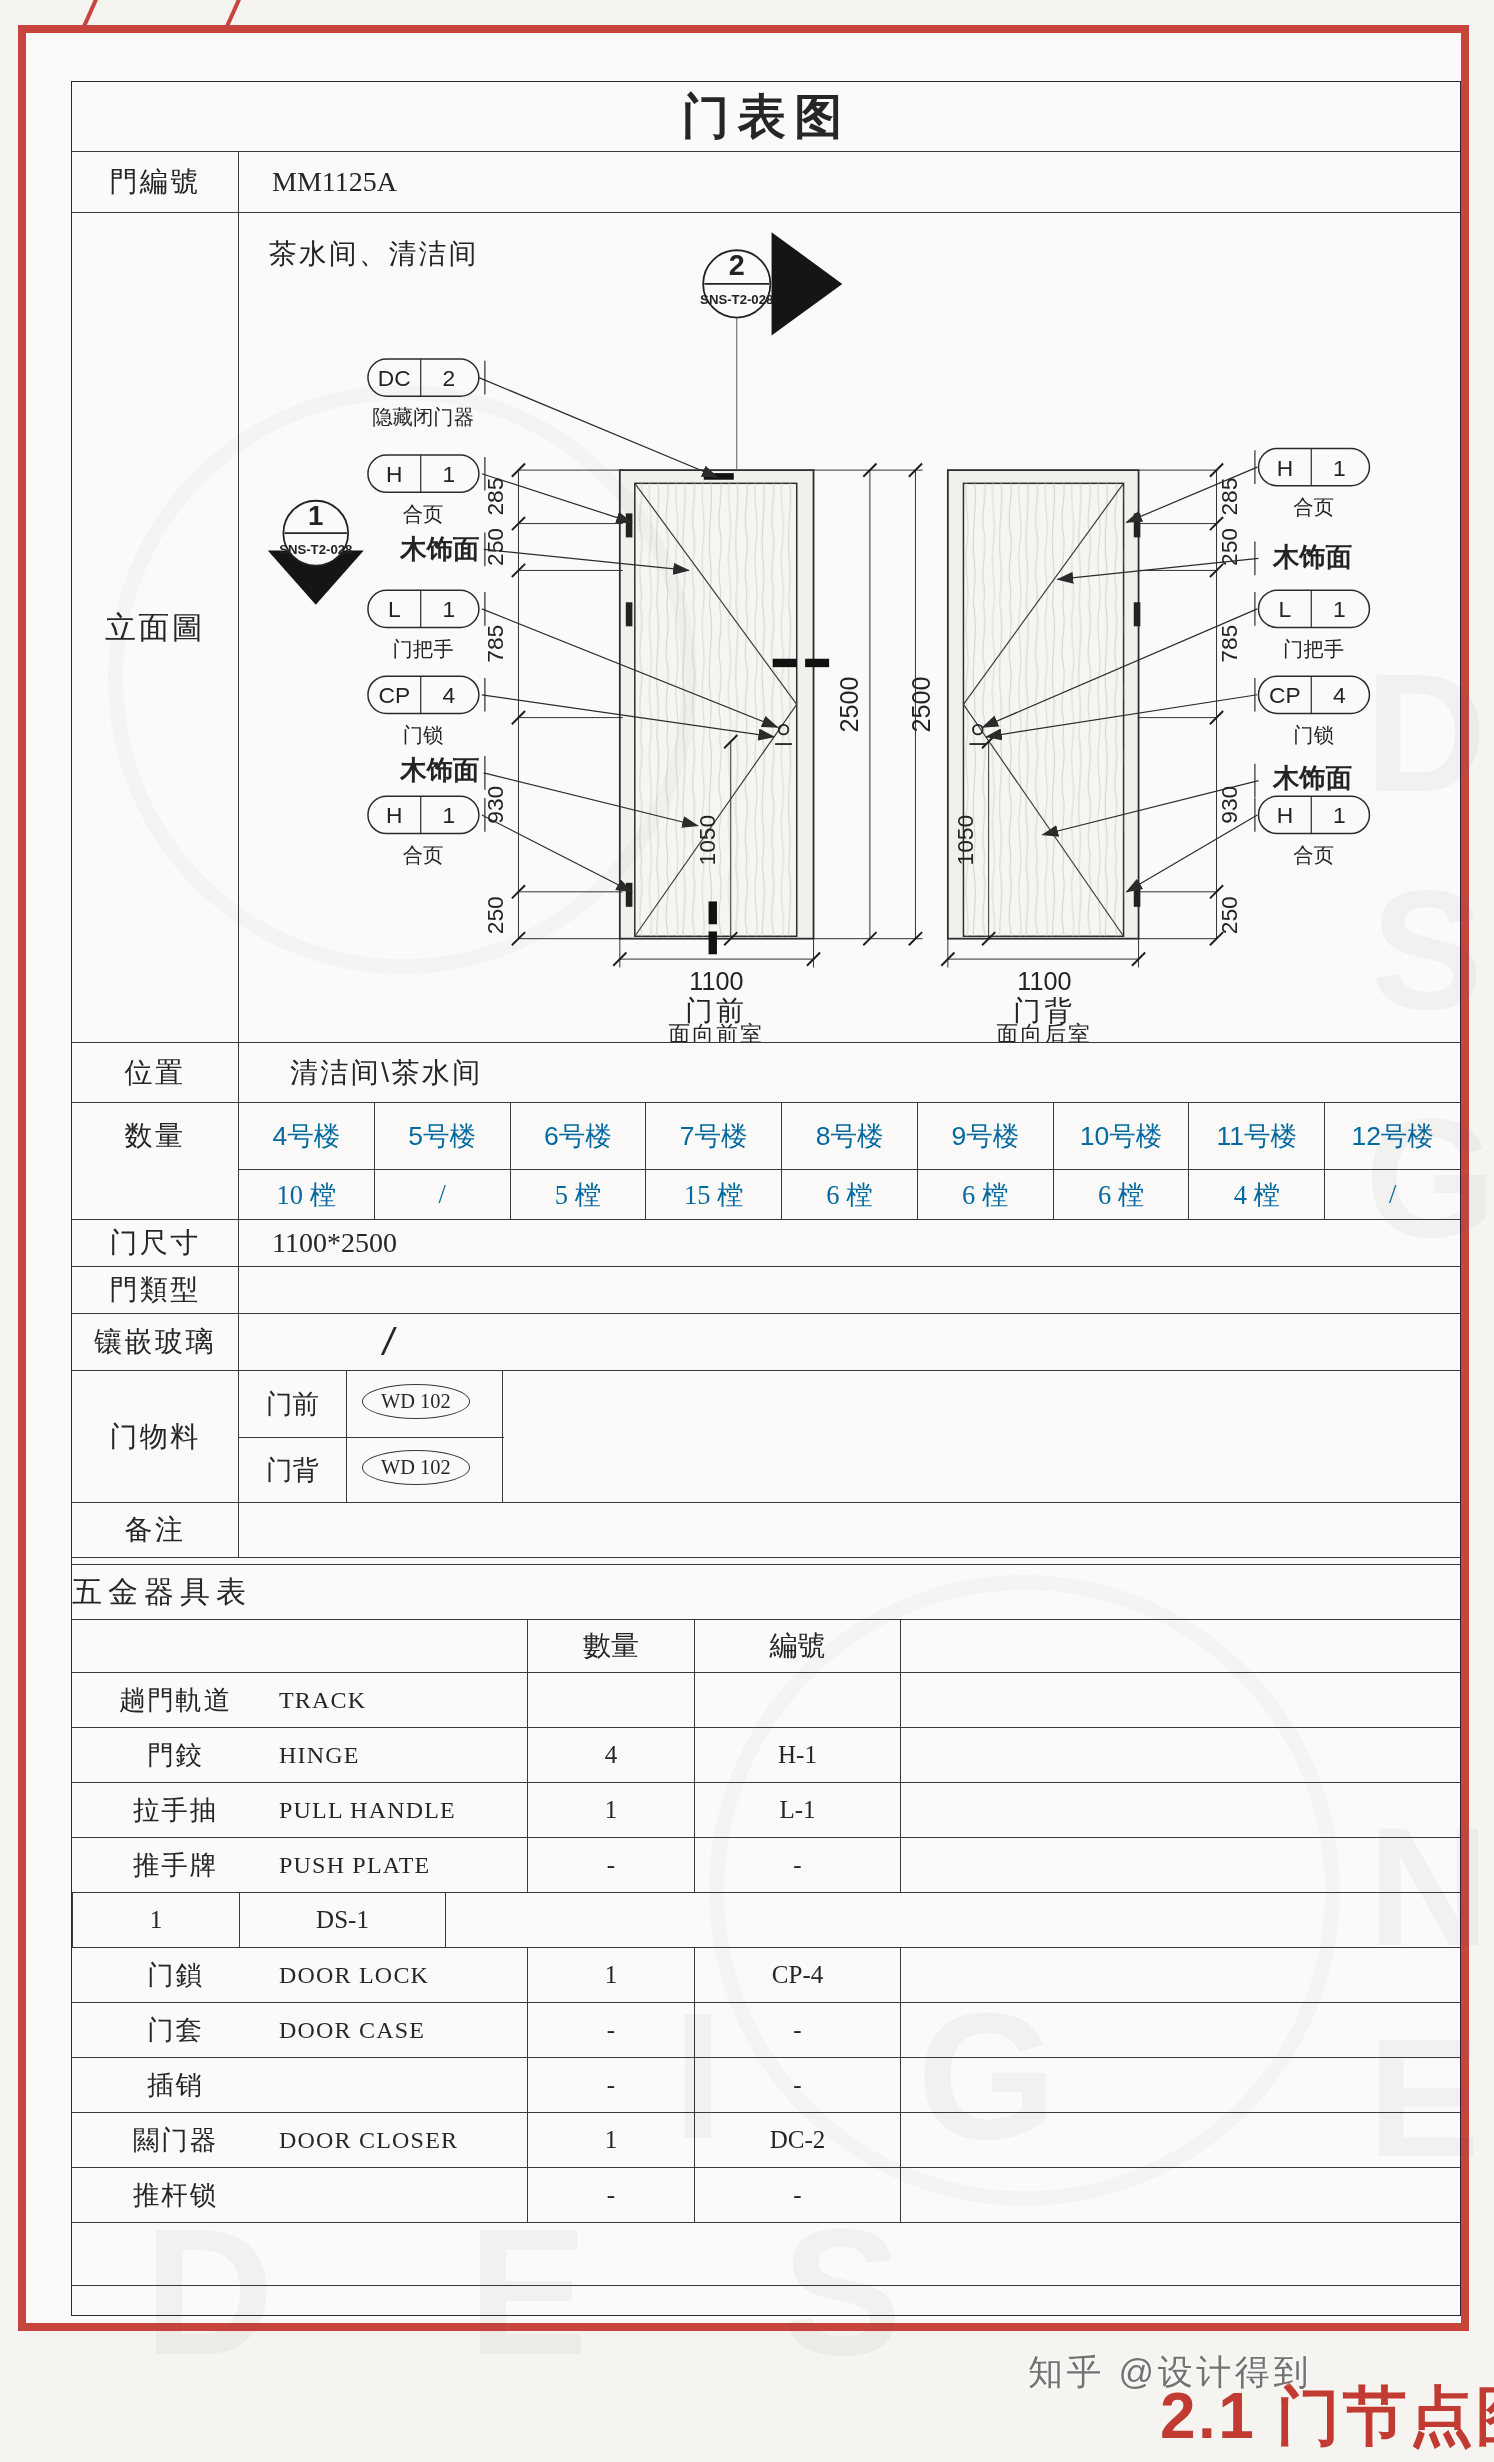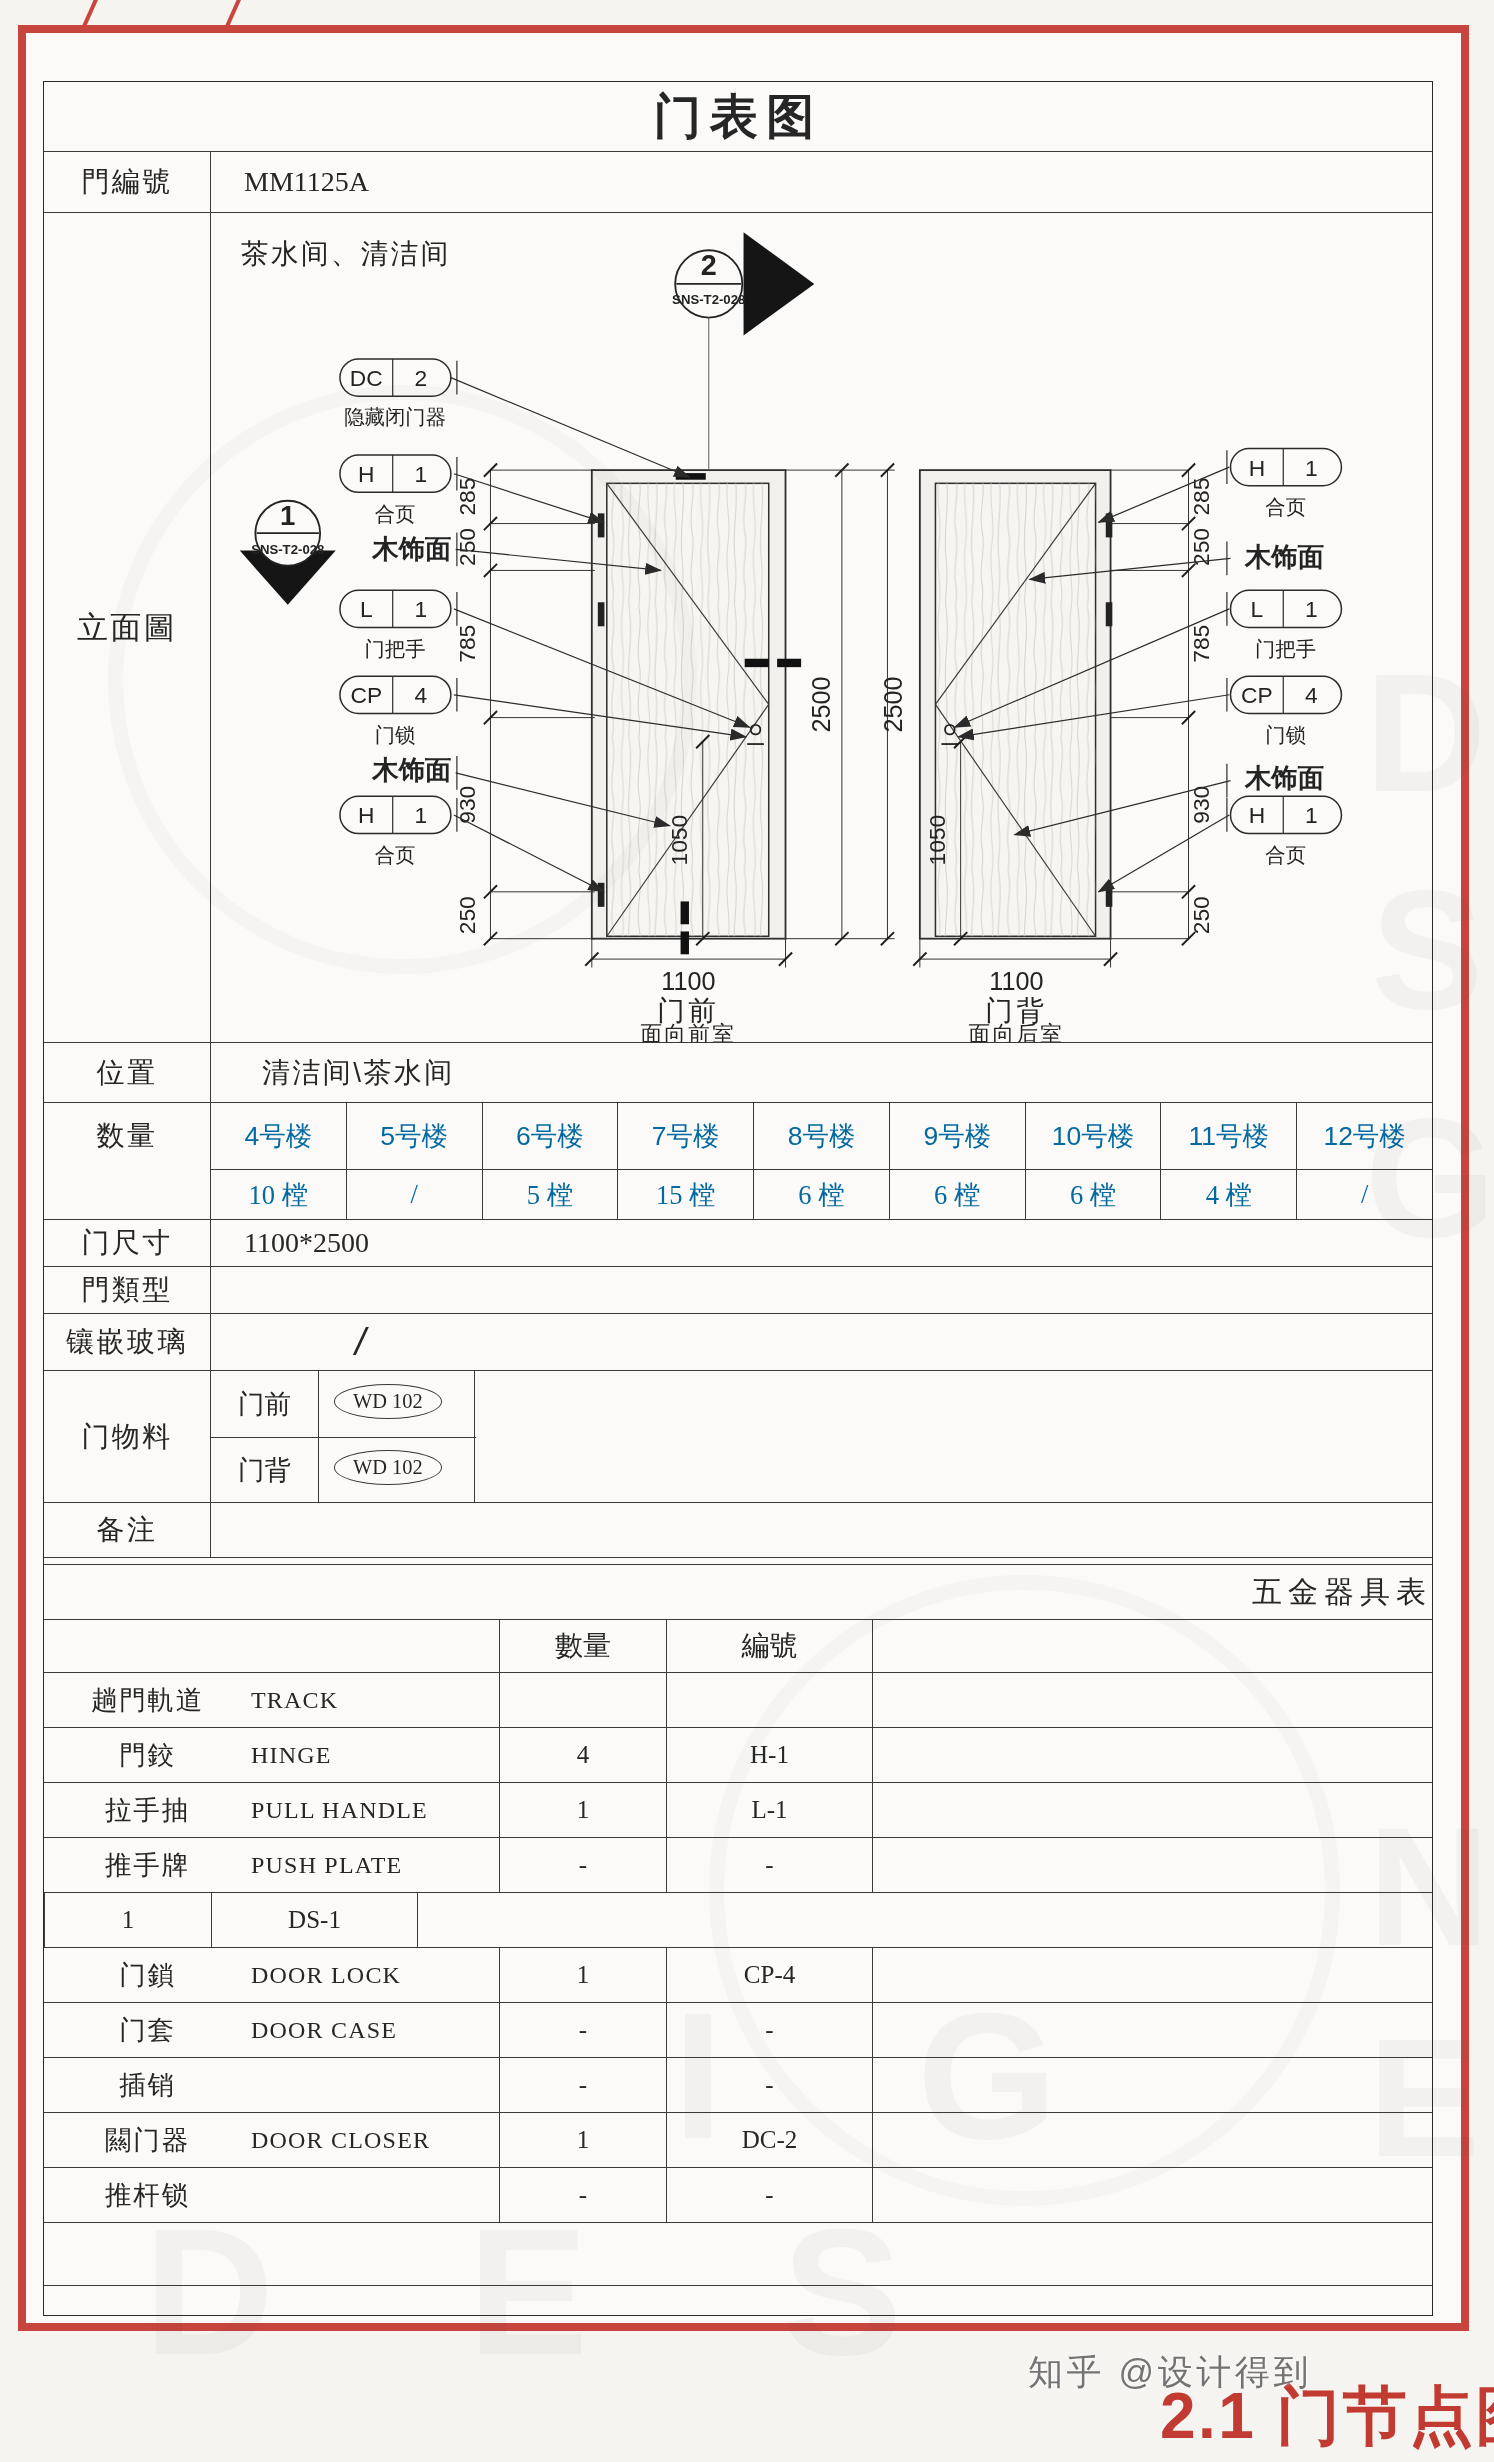--- a/index.html
+++ b/index.html
@@ -3,21 +3,21 @@
 <meta charset="utf-8">
 <style>
   *{box-sizing:border-box;margin:0;padding:0}
   html,body{background:#e9e7e3}
   body{font-family:"Liberation Sans",sans-serif;color:#262626}
   .sheet{position:relative;width:1494px;height:2462px;background:#f6f4f1;overflow:hidden}
   
   .red-frame{position:absolute;left:18px;top:25px;width:1451px;height:2306px;border:8.4px solid #c8453e;background:#fbfaf8}
   .diag{position:absolute;width:4.2px;background:#c8453e;transform-origin:top center;transform:rotate(24deg)}
   
-  .tbl{position:absolute;left:43px;top:81px;width:1390px;border:1.8px solid #2a2a2a;background:#fbfaf8}
+  .tbl{position:absolute;left:71px;top:81px;width:1390px;border:1.8px solid #2a2a2a;background:#fbfaf8}
   .row{display:flex;border-top:1.2px solid #3a3a3a;position:relative}
   .row.first{border-top:none}
   .lab{width:167px;border-right:1.2px solid #3a3a3a;display:flex;align-items:center;justify-content:center;font-size:28px;letter-spacing:2.4px;text-align:center}
   .val{flex:1;display:flex;align-items:center;font-size:28px}
   .serif{font-family:Liberation Serif, serif}
   .title-row{height:69px;display:flex;align-items:center;justify-content:center;border-top:none}
   .title-row .t{font-size:48px;font-weight:bold;letter-spacing:8.4px}
   
   .bcol{flex:1;border-left:1.2px solid #3a3a3a;display:flex;align-items:center;justify-content:center;font-size:26.5px;color:#0369a1}
   .bcol.nb{border-left:none}
@@ -380,21 +380,21 @@
     </div>
 
     <div class="row" style="height:55px">
       <div class="lab">备注</div>
       <div class="val" style="padding-left:33px"></div>
     </div>
 
     <div class="row" style="height:7.2px"></div>
 
     <div class="row" style="height:55px;align-items:center;justify-content:center">
-      <div style="font-size:30px;letter-spacing:6px;width:100%;text-align:right">五金器具表</div>
+      <div style="font-size:30px;letter-spacing:6px;width:100%;text-align:left">五金器具表</div>
     </div>
 
     <div class="row hw" style="height:53px">
       <div class="c1"></div>
       <div class="c2" style="font-size:28px;font-family:'Liberation Sans',sans-serif">數量</div>
       <div class="c3" style="font-size:28px;font-family:'Liberation Sans',sans-serif">編號</div>
       <div class="c4"></div>
     </div>
 
     <div class="row hw" style="height:55px">

